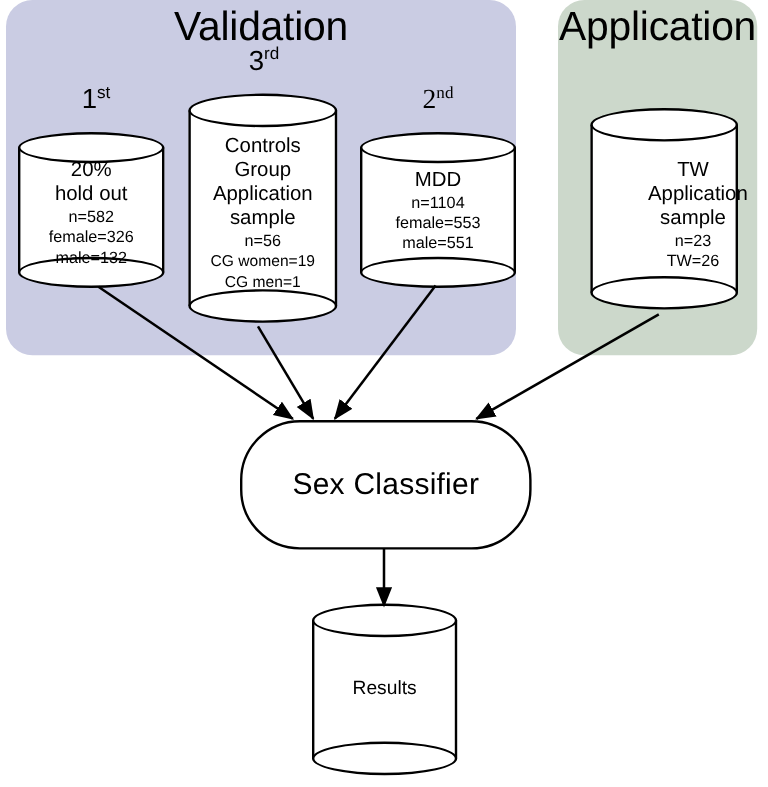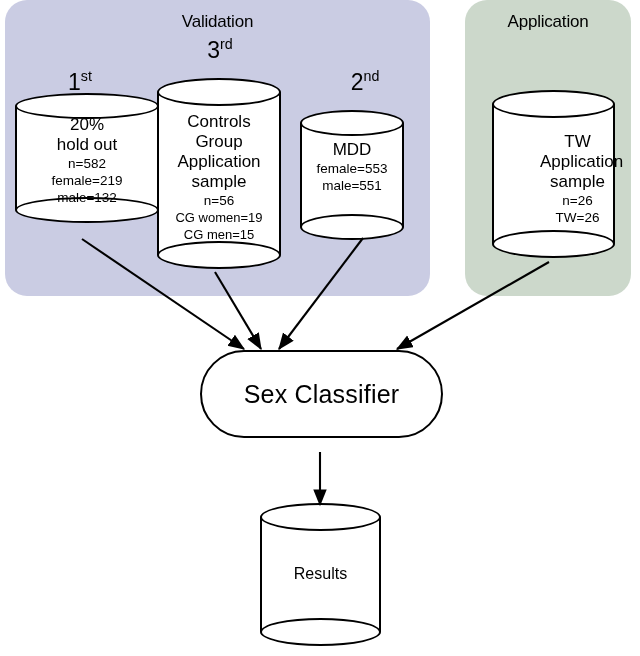--- a/index.html
+++ b/index.html
@@ -32,21 +32,21 @@
     border-top-right-radius: 22px;
   }
   #panel-application {
     left: 465px; top: 0px;
     width: 166px; height: 296px;
     background: #ccd8cb;
   }
   .panel-title {
     position: absolute;
     text-align: center;
-    font-size: 17px;
+    font-size: 34px;
     line-height: 30px;
     letter-spacing: -0.2px;
     white-space: nowrap;
   }
   #title-validation { left: 5px; top: 7px; width: 425px; }
   #title-application { left: 465px; top: 7px; width: 166px; }
 
   .ordinal {
     position: absolute;
     text-align: center;
@@ -54,21 +54,21 @@
     line-height: 25px;
     white-space: nowrap;
   }
   .ordinal sup {
     font-size: 0.62em;
     vertical-align: super;
     line-height: 0;
   }
   #ord-1 { left: 20px; top: 70px; width: 120px; }
   #ord-3 { left: 160px; top: 38px; width: 120px; }
-  #ord-2 { left: 305px; top: 70px; width: 120px; }
+  #ord-2 { left: 305px; top: 70px; width: 120px; font-family: Liberation Serif, serif; }
 
   
   .cyl { position: absolute; }
   .cyl .body {
     position: absolute;
     left: 0; right: 0;
     background: #ffffff;
     border-left: 2px solid #000;
     border-right: 2px solid #000;
     box-sizing: border-box;
@@ -102,35 +102,35 @@
     white-space: nowrap;
   }
   .lab-small {
     font-size: 13.5px;
     line-height: 17px;
     white-space: nowrap;
   }
   .lab-small.wide { font-size: 13px; }
 
   
-  #cyl-holdout { left: 15px; top: 93px; width: 144px; height: 130px; }
+  #cyl-holdout { left: 15px; top: 110px; width: 122px; height: 130px; }
   #cyl-holdout .top { height: 26px; }
   #cyl-holdout .body { top: 13px; height: 104px; }
   #cyl-holdout .bottom { top: 104px; height: 26px; }
   #cyl-holdout .label { top: 22px; }
 
   
   #cyl-controls { left: 157px; top: 78px; width: 124px; height: 191px; }
   #cyl-controls .top { height: 28px; }
   #cyl-controls .body { top: 14px; height: 163px; }
   #cyl-controls .bottom { top: 163px; height: 28px; }
   #cyl-controls .label { top: 34px; }
 
   
-  #cyl-mdd { left: 300px; top: 110px; width: 104px; height: 130px; }
+  #cyl-mdd { left: 300px; top: 110px; width: 130px; height: 130px; }
   #cyl-mdd .top { height: 26px; }
   #cyl-mdd .body { top: 13px; height: 104px; }
   #cyl-mdd .bottom { top: 104px; height: 26px; }
   #cyl-mdd .label { top: 30px; }
 
   
   #cyl-tw { left: 492px; top: 90px; width: 123px; height: 168px; }
   #cyl-tw .top { height: 28px; }
   #cyl-tw .body { top: 14px; height: 140px; }
   #cyl-tw .bottom { top: 140px; height: 28px; }
@@ -140,21 +140,21 @@
   #cyl-results { left: 260px; top: 503px; width: 121px; height: 143px; }
   #cyl-results .top { height: 28px; }
   #cyl-results .body { top: 14px; height: 115px; }
   #cyl-results .bottom { top: 115px; height: 28px; }
   #cyl-results .label { top: 62px; font-size: 16px; }
 
   
   #classifier {
     position: absolute;
     left: 200px; top: 350px;
-    width: 243px; height: 88px;
+    width: 243px; height: 108px;
     border: 2px solid #000;
     border-radius: 50px;
     background: #ffffff;
     box-sizing: border-box;
     display: flex;
     align-items: center;
     justify-content: center;
     z-index: 6;
   }
   #classifier .ctext {
@@ -201,60 +201,61 @@
   </svg>
 
   <div class="cyl" id="cyl-holdout">
     <div class="body"></div>
     <div class="bottom"></div>
     <div class="top"></div>
     <div class="label">
       <div class="lab-big">20%</div>
       <div class="lab-big">hold out</div>
       <div class="lab-small">n=582</div>
-      <div class="lab-small">female=219</div>
+      <div class="lab-small">female=326</div>
       <div class="lab-small">male=132</div>
     </div>
   </div>
 
   <div class="cyl" id="cyl-controls">
     <div class="body"></div>
     <div class="bottom"></div>
     <div class="top"></div>
     <div class="label">
       <div class="lab-big">Controls</div>
       <div class="lab-big">Group</div>
       <div class="lab-big">Application</div>
       <div class="lab-big">sample</div>
       <div class="lab-small">n=56</div>
       <div class="lab-small wide">CG women=19</div>
-      <div class="lab-small wide">CG men=15</div>
+      <div class="lab-small wide">CG men=1</div>
     </div>
   </div>
 
   <div class="cyl" id="cyl-mdd">
     <div class="body"></div>
     <div class="bottom"></div>
     <div class="top"></div>
     <div class="label">
       <div class="lab-big">MDD</div>
+      <div class="lab-small">n=1104</div>
       <div class="lab-small">female=553</div>
       <div class="lab-small">male=551</div>
     </div>
   </div>
 
   <div class="cyl" id="cyl-tw">
     <div class="body"></div>
     <div class="bottom"></div>
     <div class="top"></div>
     <div class="label">
       <div class="lab-big">TW</div>
       <div class="lab-big">Application</div>
       <div class="lab-big">sample</div>
-      <div class="lab-small">n=26</div>
+      <div class="lab-small">n=23</div>
       <div class="lab-small">TW=26</div>
     </div>
   </div>
 
   <div id="classifier">
     <span class="ctext">Sex Classifier</span>
   </div>
 
   <div class="cyl" id="cyl-results">
     <div class="body"></div>

